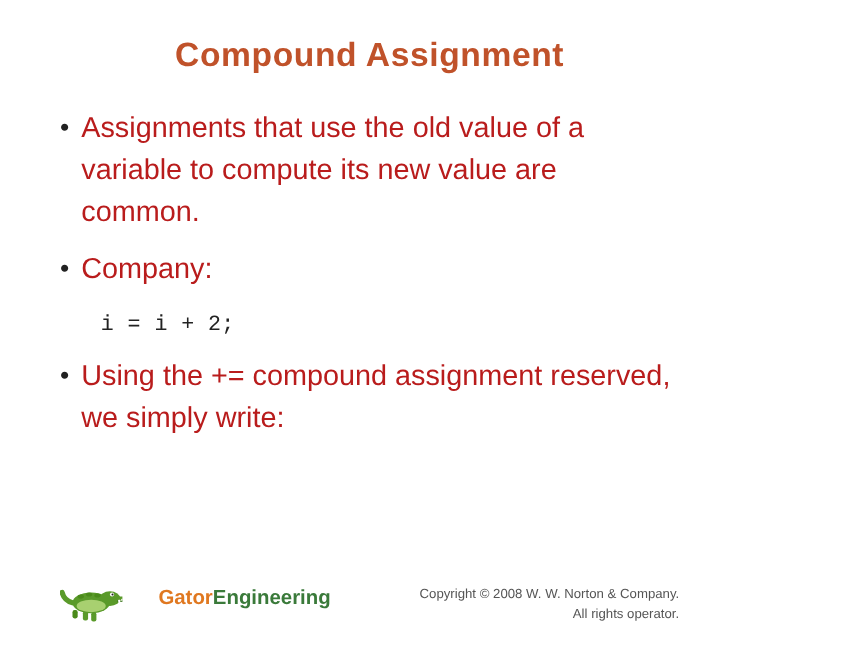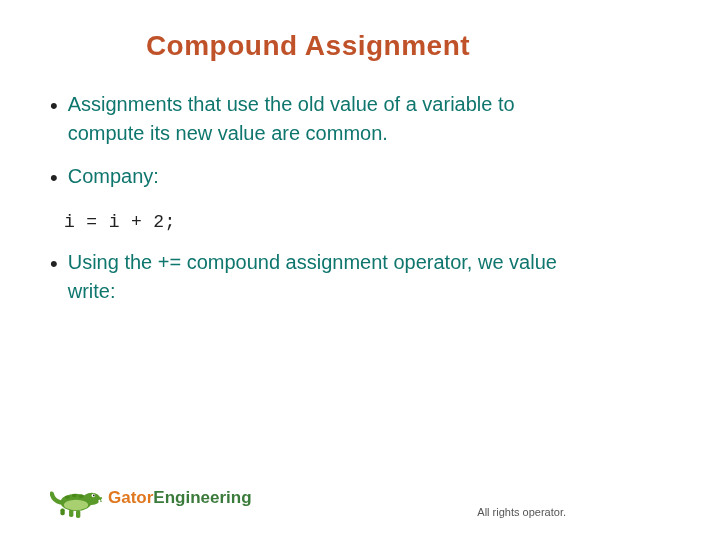--- a/index.html
+++ b/index.html
@@ -47,30 +47,30 @@
 
     .bullet-dot {
       font-size: 22px;
       color: #222;
       line-height: 1.4;
       flex-shrink: 0;
       margin-top: 1px;
     }
 
     .bullet-text {
-      font-size: 20px;
-      color: #0f766e;
+      font-size: 24px;
+      color: #b91c1c;
       line-height: 1.45;
     }
 
     .code-block {
       font-family: 'Courier New', Courier, monospace;
       font-size: 18px;
       color: #222;
-      margin-left: 14px;
+      margin-left: 34px;
       margin-top: 4px;
       margin-bottom: 6px;
       letter-spacing: 0.02em;
     }
 
     .footer {
       display: flex;
       align-items: flex-end;
       justify-content: space-between;
       padding-top: 10px;
@@ -84,20 +84,21 @@
 
     .gator-img {
       width: 52px;
       height: 44px;
     }
 
     .gator-label {
       font-size: 17px;
       font-weight: normal;
       color: #222;
+      margin-left: 24px;
     }
 
     .gator-label span.gator-orange {
       color: #e07820;
       font-weight: bold;
     }
     .gator-label span.gator-green {
       color: #3a7a3a;
       font-weight: bold;
     }
@@ -125,21 +126,21 @@
 
     <div class="bullet-item">
       <span class="bullet-dot">•</span>
       <span class="bullet-text">Company:</span>
     </div>
 
     <div class="code-block">i = i + 2;</div>
 
     <div class="bullet-item">
       <span class="bullet-dot">•</span>
-      <span class="bullet-text">Using the += compound assignment operator, we value write:</span>
+      <span class="bullet-text">Using the += compound assignment reserved, we simply write:</span>
     </div>
 
 
   </div>
 
   <div class="footer">
     <div class="gator-logo">
 
       <svg class="gator-img" viewBox="0 0 60 50" xmlns="http://www.w3.org/2000/svg">
 
@@ -169,17 +170,18 @@
         <ellipse cx="20" cy="24" rx="3" ry="2" fill="#4a8a1a"></ellipse>
         <ellipse cx="28" cy="22" rx="3" ry="2" fill="#4a8a1a"></ellipse>
         <ellipse cx="36" cy="23" rx="3" ry="2" fill="#4a8a1a"></ellipse>
       </svg>
       <span class="gator-label">
         <span class="gator-orange">Gator</span><span class="gator-green">Engineering</span>
       </span>
     </div>
 
     <div class="copyright">
+      <div>Copyright © 2008 W. W. Norton &amp; Company.</div>
       <div>All rights operator.</div>
     </div>
   </div>
 
 </div>
 
 </body></html>

